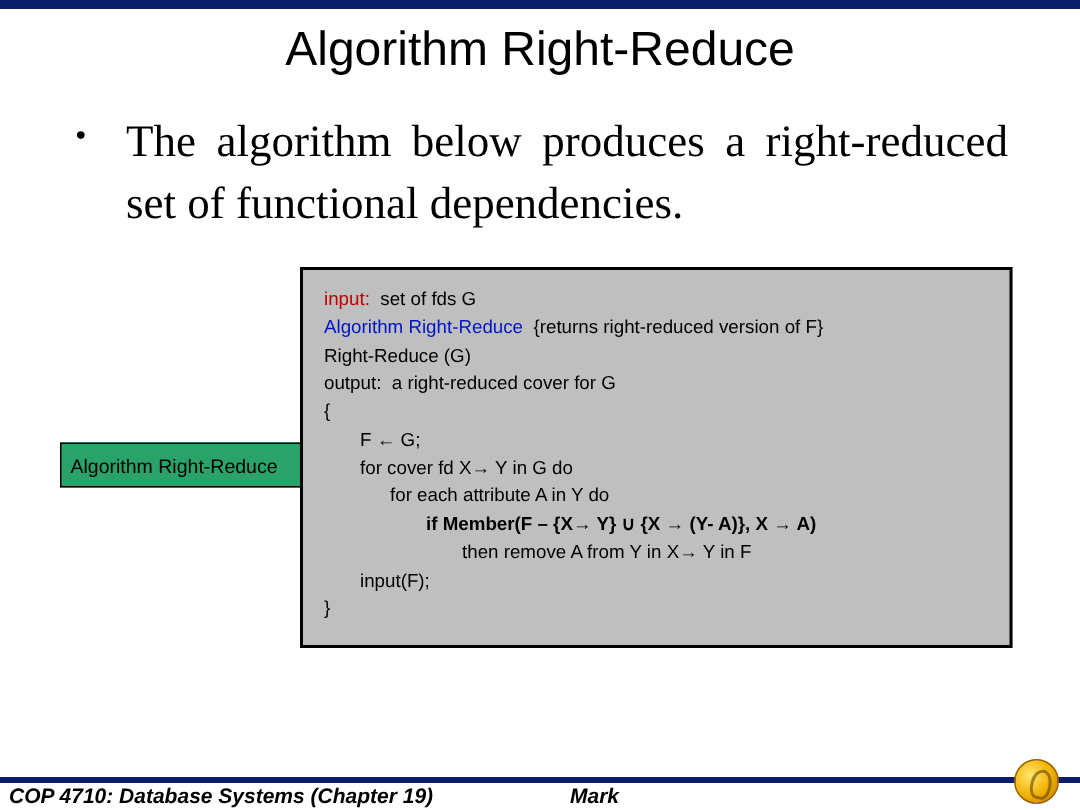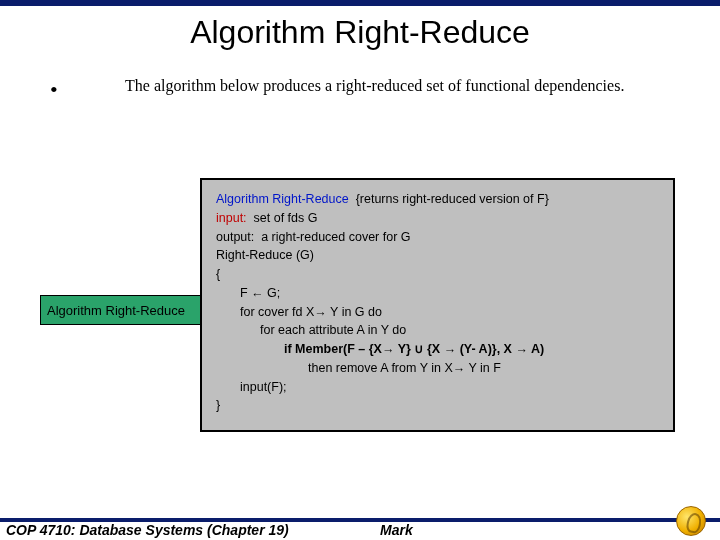--- a/index.html
+++ b/index.html
@@ -31,24 +31,23 @@
   }
   .bullet {
     width: 36px;
     font-size: 22px;
     line-height: 1.4;
     text-align: left;
     padding-left: 2px;
   }
   .bullet-text {
     flex: 1;
-    font-size: 16px;
+    font-size: 30px;
     line-height: 1.35;
     text-align: justify;
-    margin-left: 41px;
   }
   .algo-area {
     position: absolute;
     left: 40px;
     top: 160px;
     width: 640px;
     height: 300px;
   }
   .green-box {
     position: absolute;
@@ -142,24 +141,24 @@
   <div class="bullet">•</div>
   <div class="bullet-text">The algorithm below produces a right-reduced set of functional dependencies.</div>
 </div>
 
 <div class="algo-area">
   <div class="green-box">
     <span>Algorithm Right-Reduce</span>
   </div>
 
   <div class="grey-box">
+    <div class="algo-line"><span class="algo-input">input:</span><span>  set of fds G</span></div>
     <div class="algo-line"><span class="algo-title">Algorithm Right-Reduce</span><span class="algo-comment">  {returns right-reduced version of F}</span></div>
-    <div class="algo-line"><span class="algo-input">input:</span><span>  set of fds G</span></div>
+    <div class="algo-line">Right-Reduce (G)</div>
     <div class="algo-line">output:  a right-reduced cover for G</div>
-    <div class="algo-line">Right-Reduce (G)</div>
     <div class="algo-line">{</div>
     <div class="algo-line indent1">F ← G;</div>
     <div class="algo-line indent1">for cover fd X→ Y in G do</div>
     <div class="algo-line indent2">for each attribute A in Y do</div>
     <div class="algo-line indent3">if Member(F – {X→ Y} ∪ {X → (Y- A)}, X → A)</div>
     <div class="algo-line indent4">then remove A from Y in X→ Y in F</div>
     <div class="algo-line indent1">input(F);</div>
     <div class="algo-line">}</div>
   </div>
 </div>

